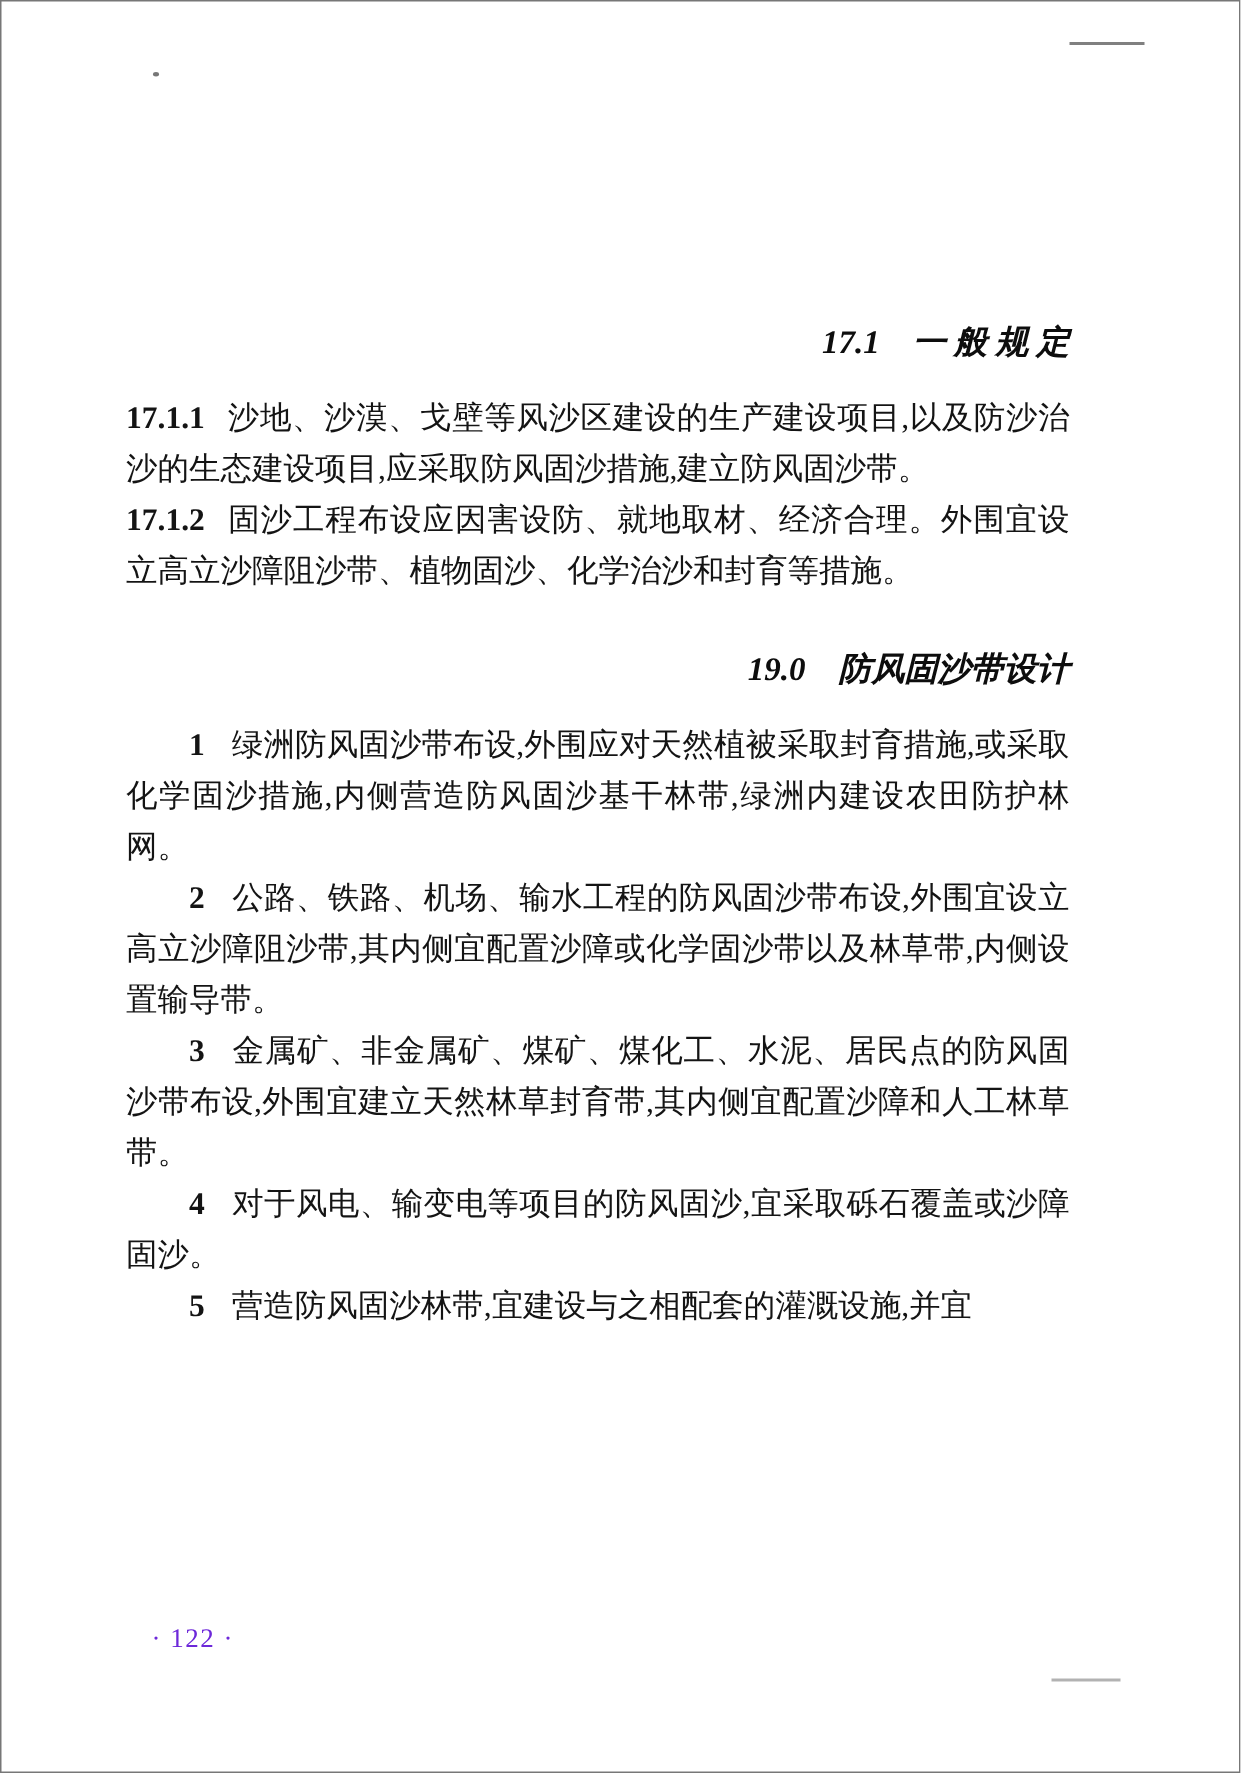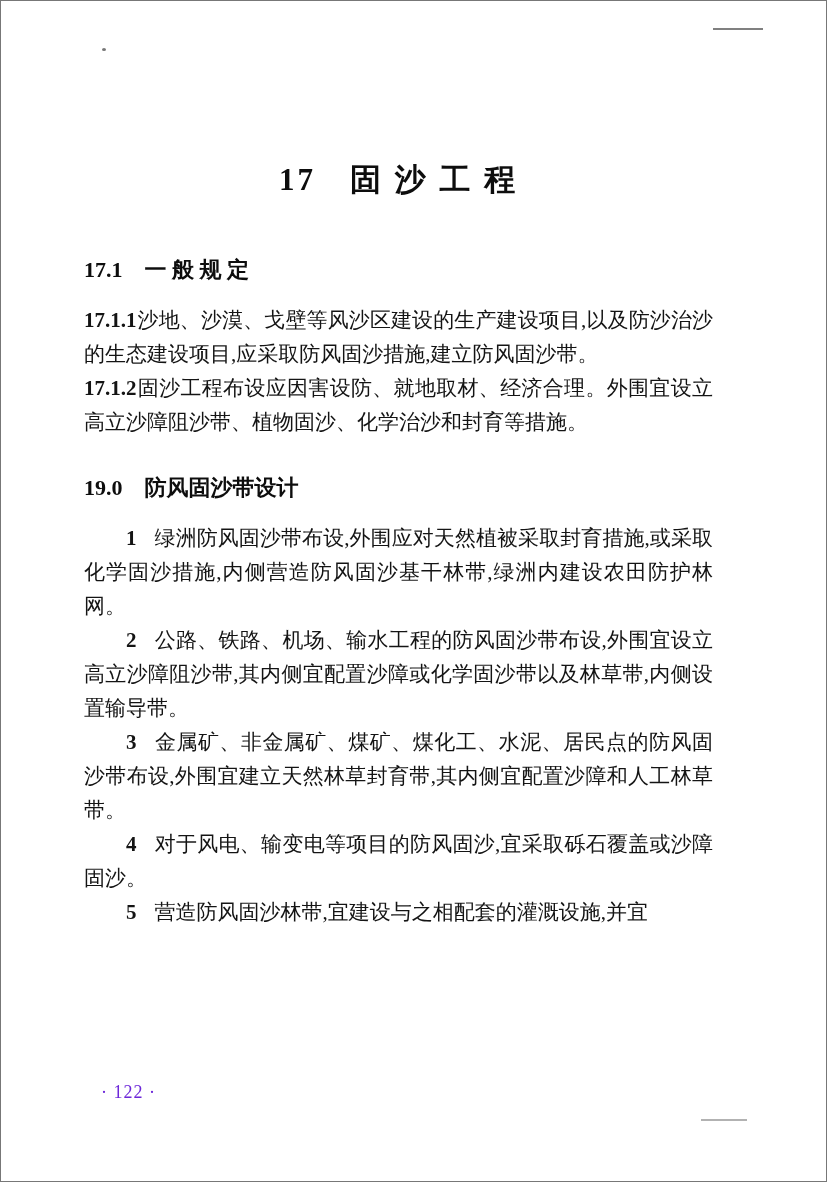--- a/index.html
+++ b/index.html
@@ -28,41 +28,42 @@
   .chapter-title {
     margin: 0;
     text-align: center;
     font-size: 31px;
     font-weight: bold;
     letter-spacing: 3px;
     color: #0d0d0d;
   }
   .section-heading {
     margin: 54px 0 18px 0;
-    text-align: left;
+    text-align: right;
     font-size: 22px;
     font-weight: bold;
     color: #0d0d0d;
+    font-style: italic;
   }
   .section-heading.second {
     margin-top: 34px;
   }
   .clause, .item {
     margin: 0;
     font-size: 21px;
     line-height: 34px;
     text-align: justify;
     text-justify: inter-ideograph;
   }
   .item {
     text-indent: 2em;
   }
   .clause-label {
     font-weight: bold;
-    margin-right: 1px;
+    margin-right: 15px;
     white-space: nowrap;
   }
   .item-label {
     font-weight: bold;
     margin-right: 18px;
   }
   .page-number {
     position: absolute;
     left: 100px;
     bottom: 78px;
@@ -102,21 +103,20 @@
 <body>
 
 <div class="page">
 
   <div class="artifact dot-top-left"></div>
   <div class="artifact tick-top-right"></div>
   <div class="artifact tick-bottom-right"></div>
 
   <div class="content">
 
-    <h1 class="chapter-title">17　固 沙 工 程</h1>
 
     <h2 class="section-heading">17.1　一 般 规 定</h2>
 
     <p class="clause"><span class="clause-label">17.1.1</span><span class="clause-text">沙地、沙漠、戈壁等风沙区建设的生产建设项目,以及防沙治沙的生态建设项目,应采取防风固沙措施,建立防风固沙带。</span></p>
 
     <p class="clause"><span class="clause-label">17.1.2</span><span class="clause-text">固沙工程布设应因害设防、就地取材、经济合理。外围宜设立高立沙障阻沙带、植物固沙、化学治沙和封育等措施。</span></p>
 
 
     <h2 class="section-heading second">19.0　防风固沙带设计</h2>
 

